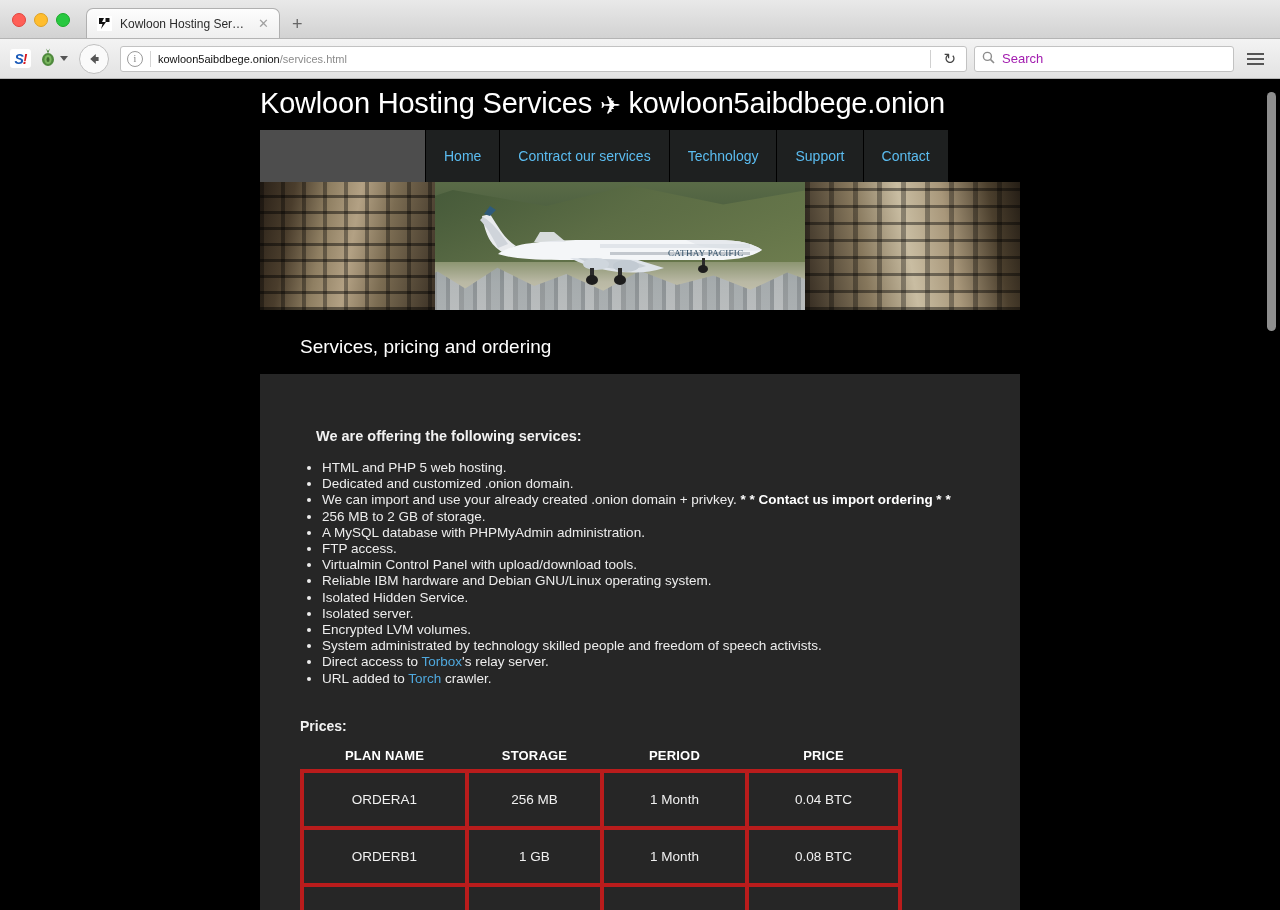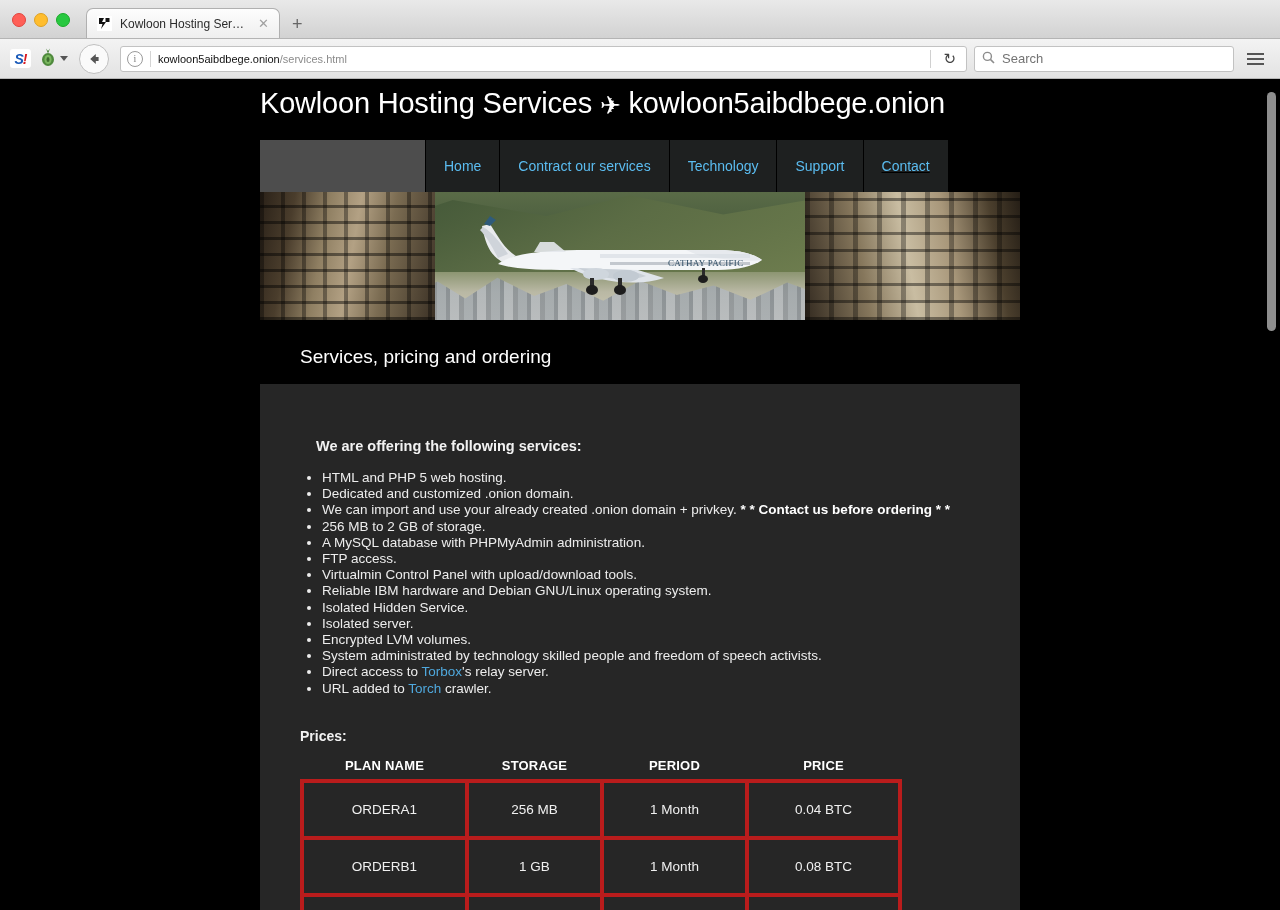--- a/index.html
+++ b/index.html
@@ -71,46 +71,46 @@
   .urlsep{width:1px;height:16px;background:#d4d4d4;flex:none;}
   .urltext{font-size:11px;color:#111;white-space:nowrap;}
   .urltext .path{color:#8b8b8b;}
   .urlright{margin-left:auto;display:flex;align-items:center;gap:8px;}
   .vsep{width:1px;height:18px;background:#d0d0d0;}
   .reload{font-size:15px;color:#444;line-height:1;padding:0 4px;}
   .searchbar{
     width:260px;height:26px;background:#fff;border:1px solid #c2c2c2;border-radius:3px;
     display:flex;align-items:center;padding:0 7px;box-sizing:border-box;gap:7px;flex:none;
   }
-  .searchbar .ph{font-size:13px;color:#737373;}
+  .searchbar .ph{font-size:13px;color:#a21caf;}
   .menubtn{display:flex;flex-direction:column;gap:3px;padding:4px 6px;flex:none;}
   .menubtn i{display:block;width:17px;height:2px;background:#555;}
   
   .viewport{
     position:absolute;left:0;top:79px;width:1280px;height:831px;
     background:#000;overflow:hidden;
   }
   .page{
     position:absolute;left:260px;top:0;width:760px;
   }
   h1.site-title{
-    margin:0;padding:8px 0 20px 0;
+    margin:0;padding:8px 0 10px 0;
     color:#fff;font-size:29px;font-weight:normal;letter-spacing:-0.2px;
     white-space:nowrap;
   }
   .plane-glyph{font-size:25px;vertical-align:-1px;}
   
   .nav{display:flex;height:52px;width:760px;box-sizing:border-box;}
   .nav .cell{
     background:#1e2020;display:flex;align-items:center;justify-content:center;
     border-right:1px solid #000;box-sizing:border-box;
   }
   .nav .cell.blank{background:#4d4d4d;width:166px;flex:none;}
   .nav .cell a{color:#5bbcf0;font-size:14px;text-decoration:none;white-space:nowrap;padding:0 18px;}
-  .nav .cell:last-child{border-right:none;text-decoration:underline;}
+  .nav .cell:last-child{border-right:none;}
   
   .banner{width:760px;height:128px;position:relative;overflow:hidden;background:#111;}
   .banner .sky{
     position:absolute;inset:0;
     background:
       linear-gradient(180deg,#5a6b47 0%,#4d6040 24%,#6c7a52 46%,#8b9470 62%,#b9b8a4 78%,#cfcab6 100%);
   }
   .banner .ridge{
     position:absolute;left:120px;top:0;width:520px;height:80px;
     background:linear-gradient(150deg,#3f5436 0%,#5c6d45 45%,#71804f 100%);
@@ -323,21 +323,21 @@
         </svg>
       </div>
 
       <h2 class="section-head">Services, pricing and ordering</h2>
 
       <div class="panel">
         <h3>We are offering the following services:</h3>
         <ul id="services-list">
             <li>HTML and PHP 5 web hosting.</li>
             <li>Dedicated and customized .onion domain.</li>
-            <li>We can import and use your already created .onion domain + privkey. <strong>* * Contact us before ordering * *</strong></li>
+            <li>We can import and use your already created .onion domain + privkey. <strong>* * Contact us import ordering * *</strong></li>
             <li>256 MB to 2 GB of storage.</li>
             <li>A MySQL database with PHPMyAdmin administration.</li>
             <li>FTP access.</li>
             <li>Virtualmin Control Panel with upload/download tools.</li>
             <li>Reliable IBM hardware and Debian GNU/Linux operating system.</li>
             <li>Isolated Hidden Service.</li>
             <li>Isolated server.</li>
             <li>Encrypted LVM volumes.</li>
             <li>System administrated by technology skilled people and freedom of speech activists.</li>
             <li>Direct access to <a href="#">Torbox</a>'s relay server.</li>

